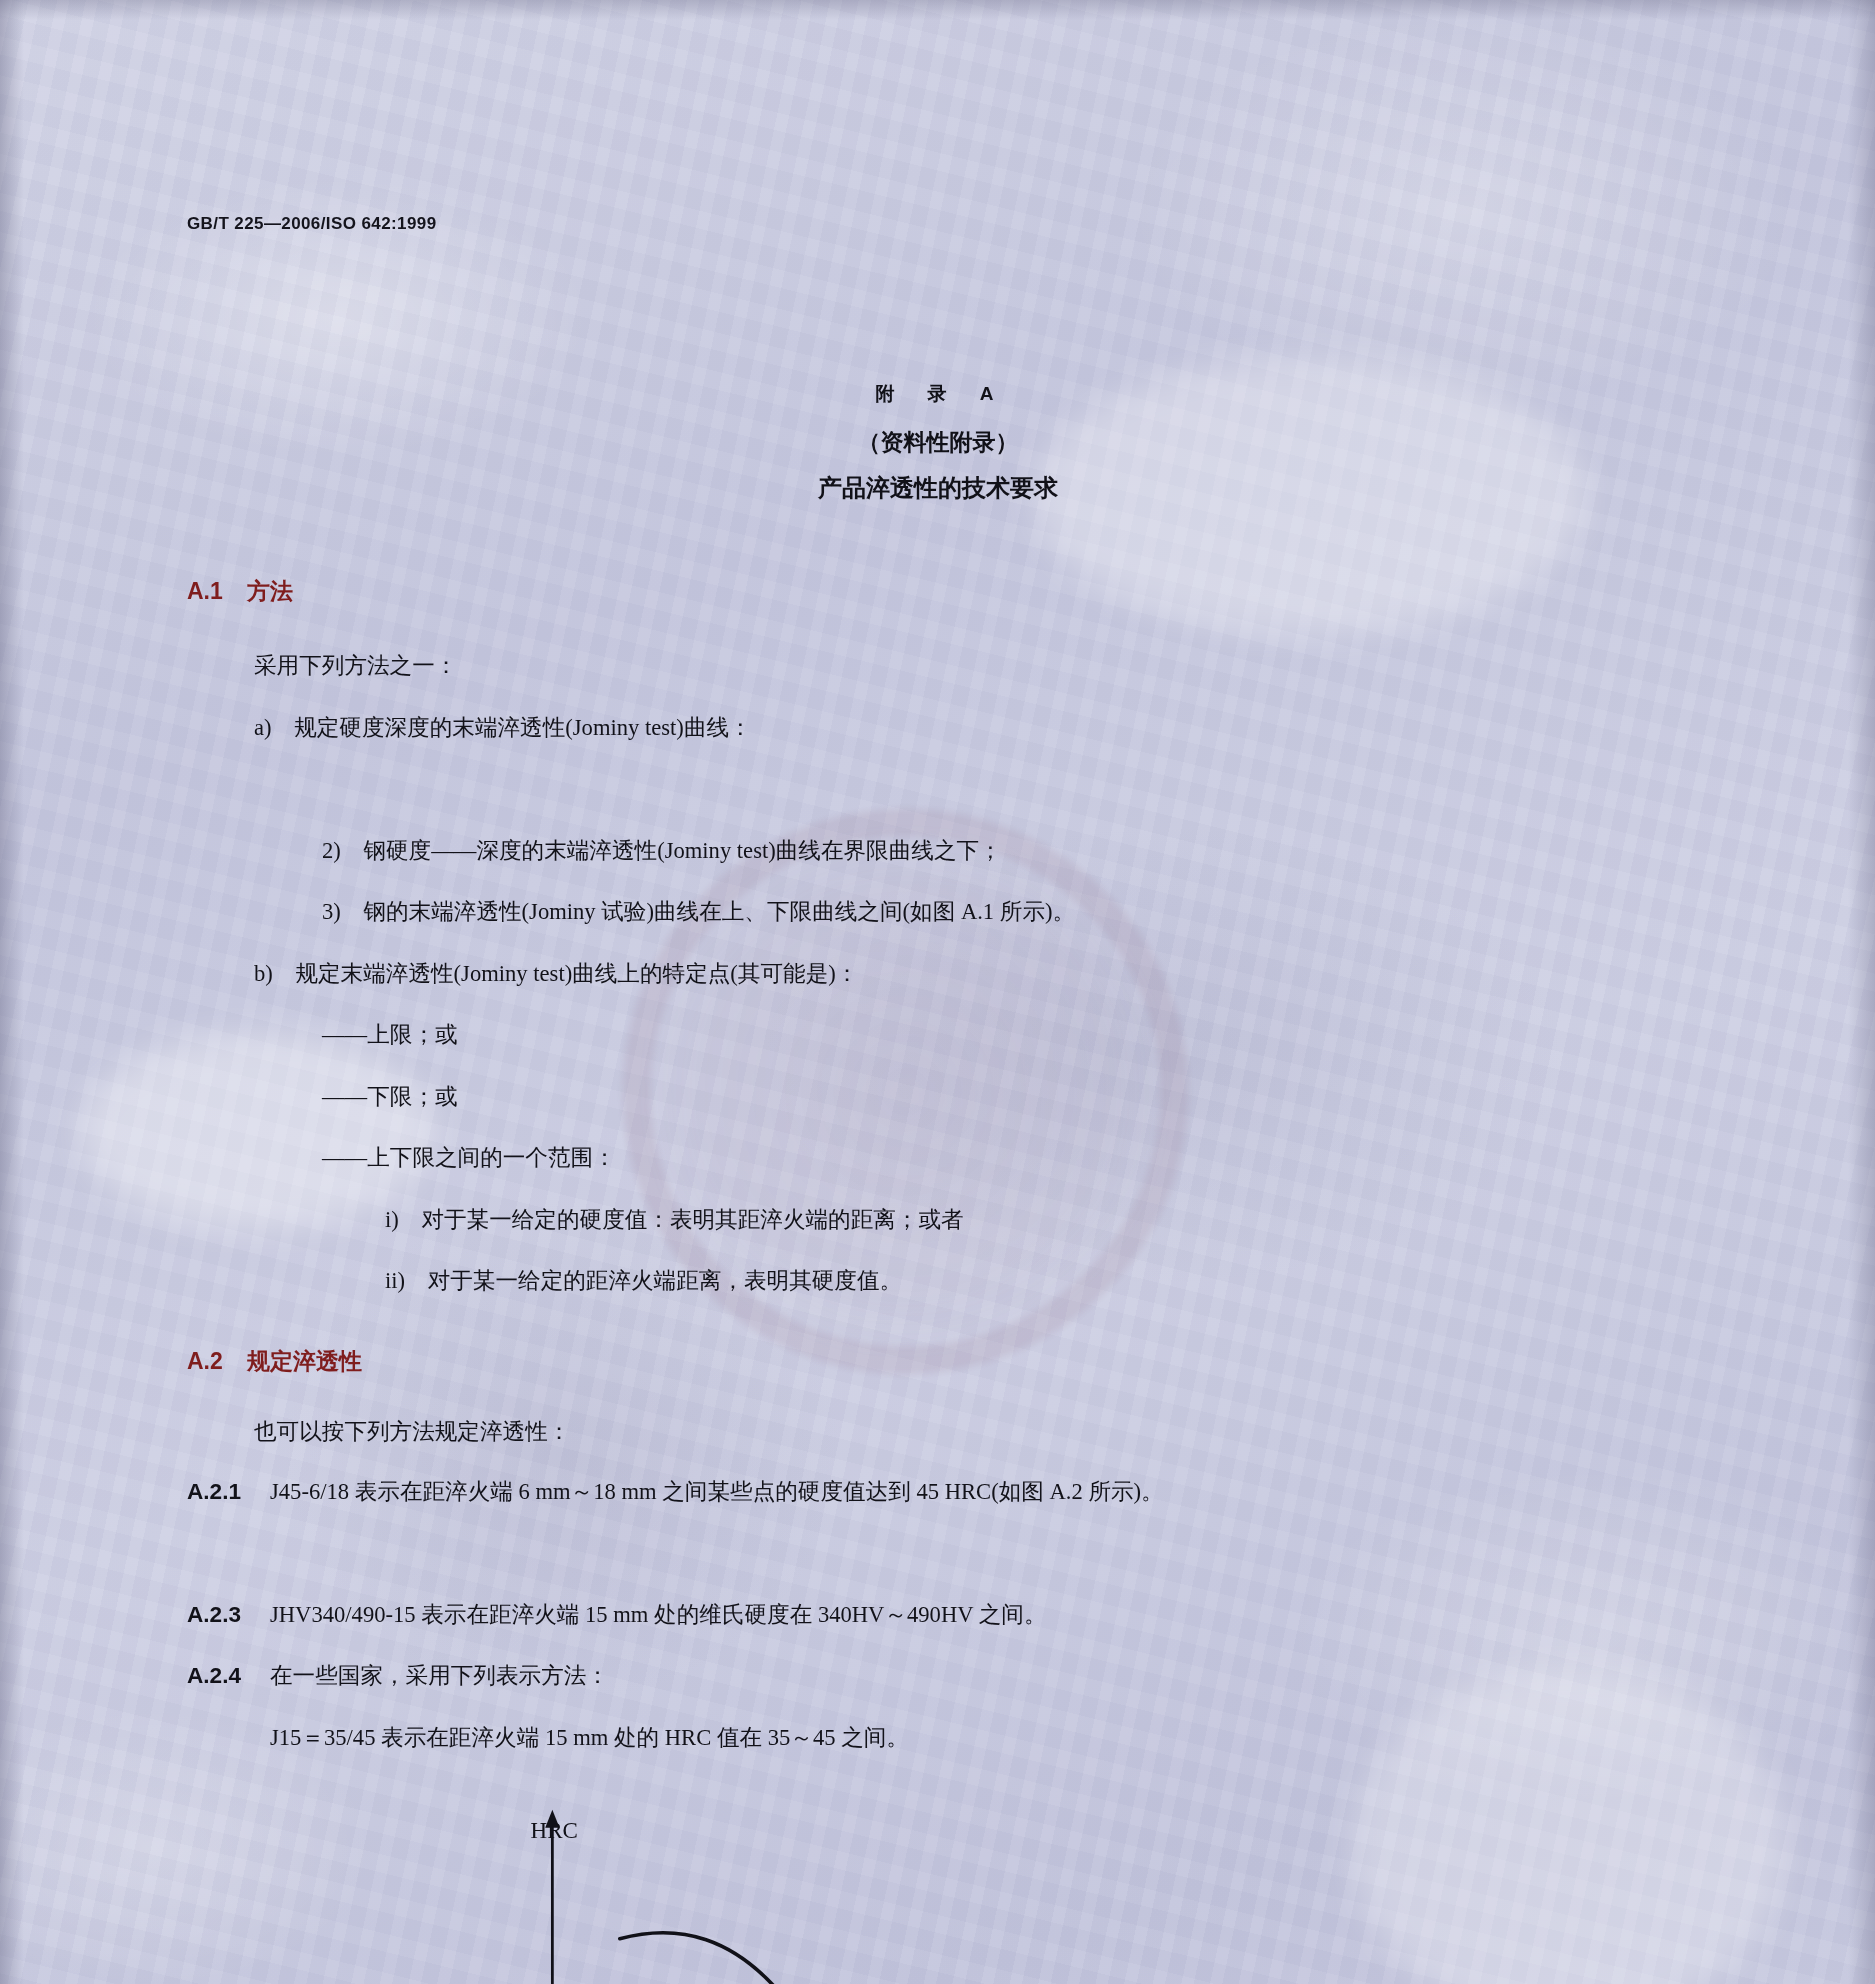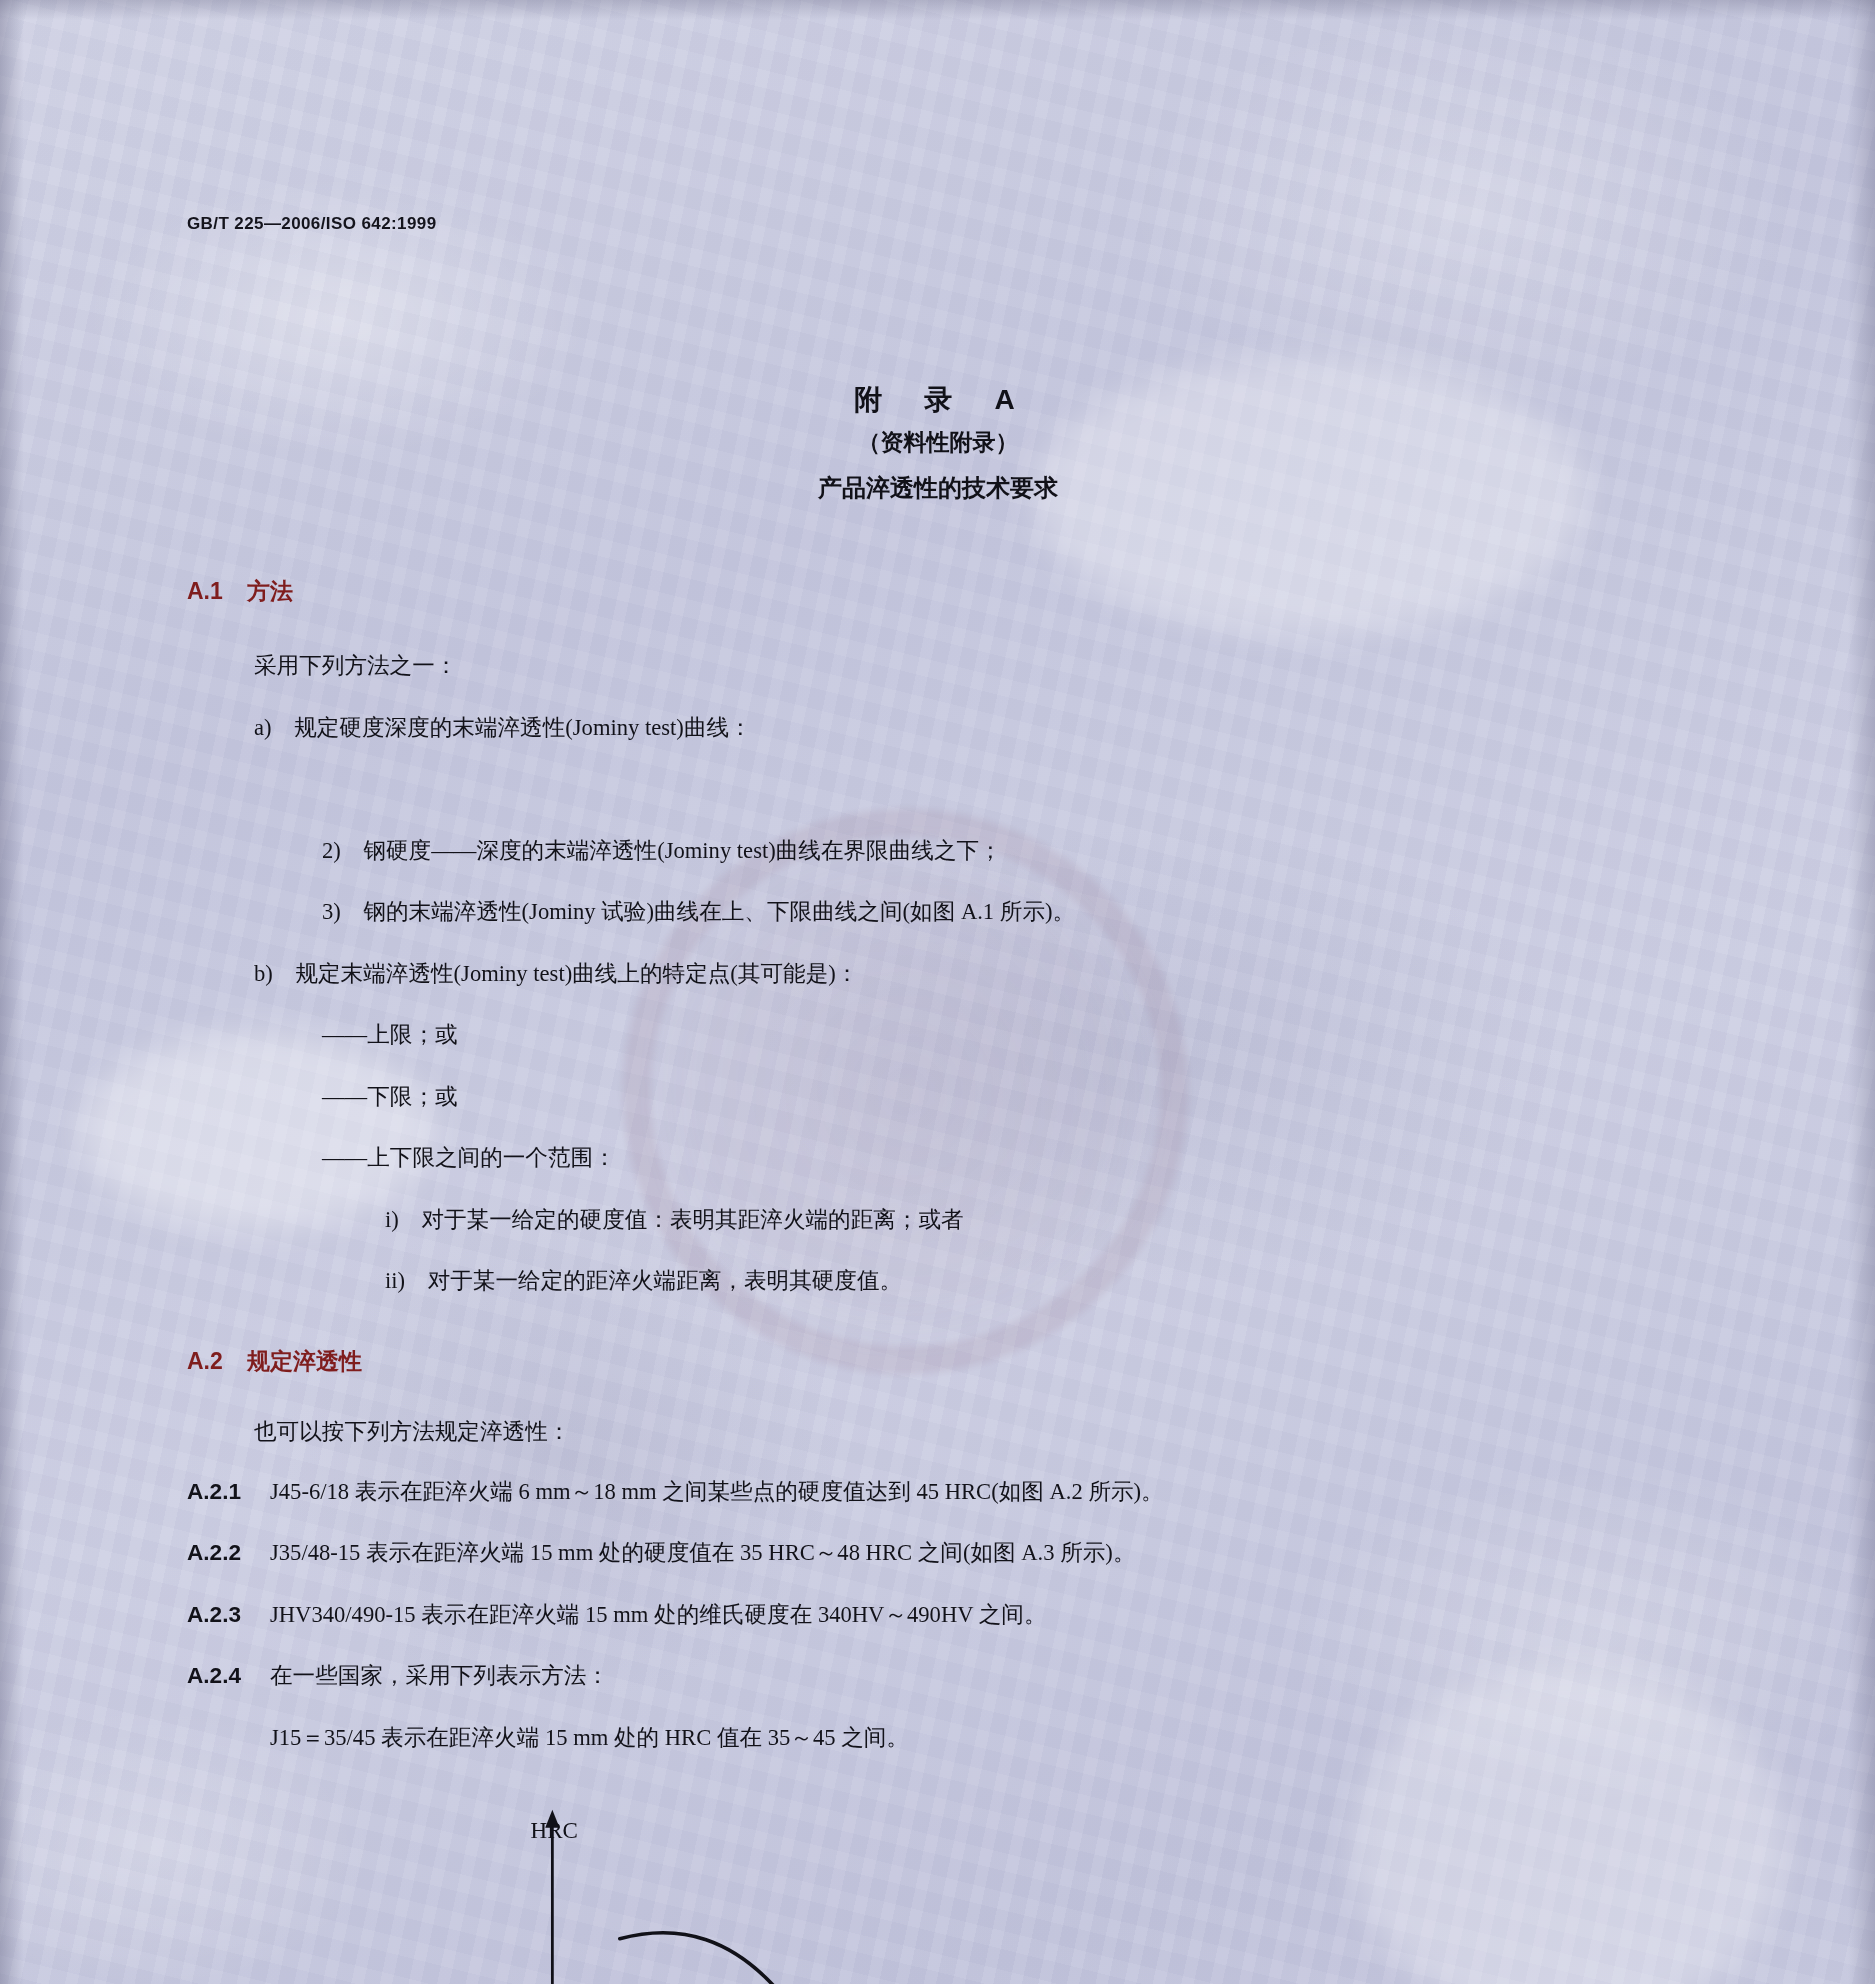--- a/index.html
+++ b/index.html
@@ -84,21 +84,21 @@
     color: #14141c;
   }
 
   .annex-title {
     position: absolute;
     left: 0; right: 0;
     text-align: center;
     font-family: "Liberation Sans", sans-serif;
     font-weight: bold;
   }
-  .annex-a   { top: 381px;  font-size: 28px; letter-spacing: 7.1px; }
+  .annex-a   { top: 381px;  font-size: 19px; letter-spacing: 7.1px; }
   .annex-sub { top: 427px; font-size: 23px; }
   .annex-desc{ top: 472px; font-size: 24px; }
 
   .h2 {
     position: absolute;
     font-family: "Liberation Sans", sans-serif;
     font-weight: bold;
     font-size: 23px;
     color: #7f1d1d;
   }
@@ -174,23 +174,20 @@
 
     <div class="h2" style="left:187px; top:1346px;">
       <span class="num">A.2</span><span>规定淬透性</span>
     </div>
 
     <div class="para" style="left:254px; top:1421px;">也可以按下列方法规定淬透性：</div>
 
     <div class="para" style="left:187px; top:1481px;">
       <span class="bold-num">A.2.1</span><span>J45-6/18 表示在距淬火端 6 mm～18 mm 之间某些点的硬度值达到 45 HRC(如图 A.2 所示)。</span>
     </div>
-    <div class="para" style="left:187px; top:1542px;">
-      <span class="bold-num">A.2.2</span><span>J35/48-15 表示在距淬火端 15 mm 处的硬度值在 35 HRC～48 HRC 之间(如图 A.3 所示)。</span>
-    </div>
     <div class="para" style="left:187px; top:1604px;">
       <span class="bold-num">A.2.3</span><span>JHV340/490-15 表示在距淬火端 15 mm 处的维氏硬度在 340HV～490HV 之间。</span>
     </div>
     <div class="para" style="left:187px; top:1665px;">
       <span class="bold-num">A.2.4</span><span>在一些国家，采用下列表示方法：</span>
     </div>
     <div class="para" style="left:270px; top:1727px;">J15＝35/45 表示在距淬火端 15 mm 处的 HRC 值在 35～45 之间。</div>
 
     <div class="figure" style="left:457px; top:1794px; width:992px; height:476px;">
       <svg width="992" height="476" viewBox="0 0 2500 1200">

